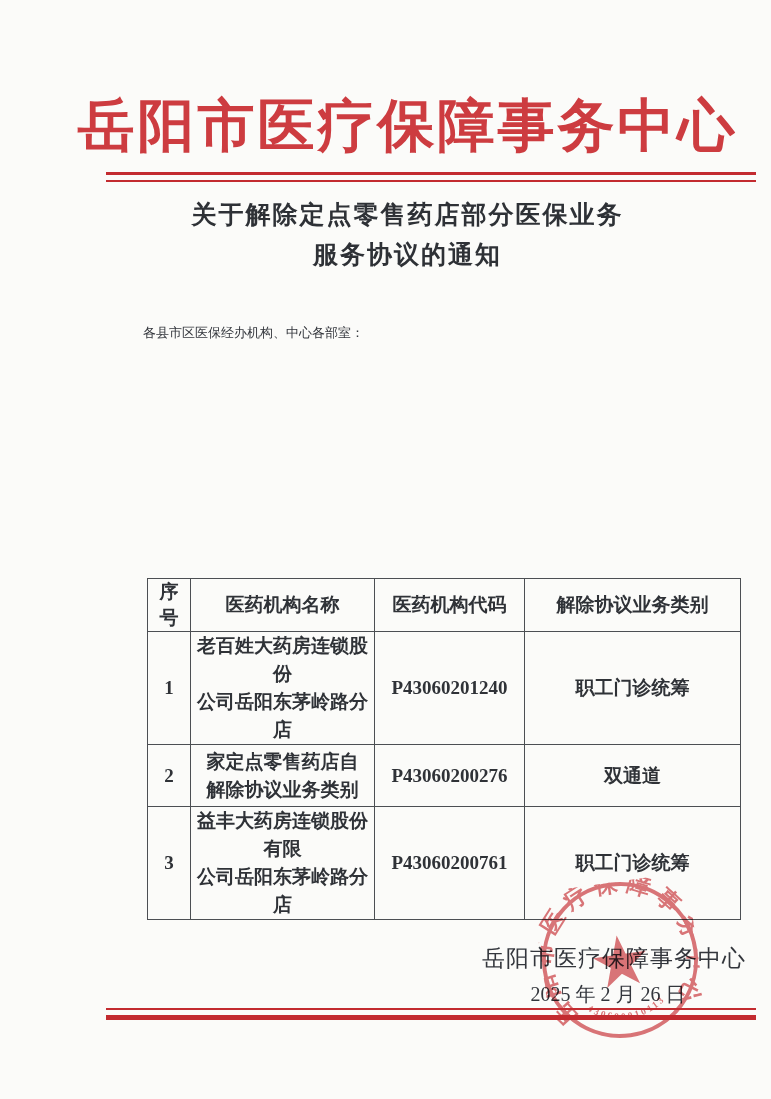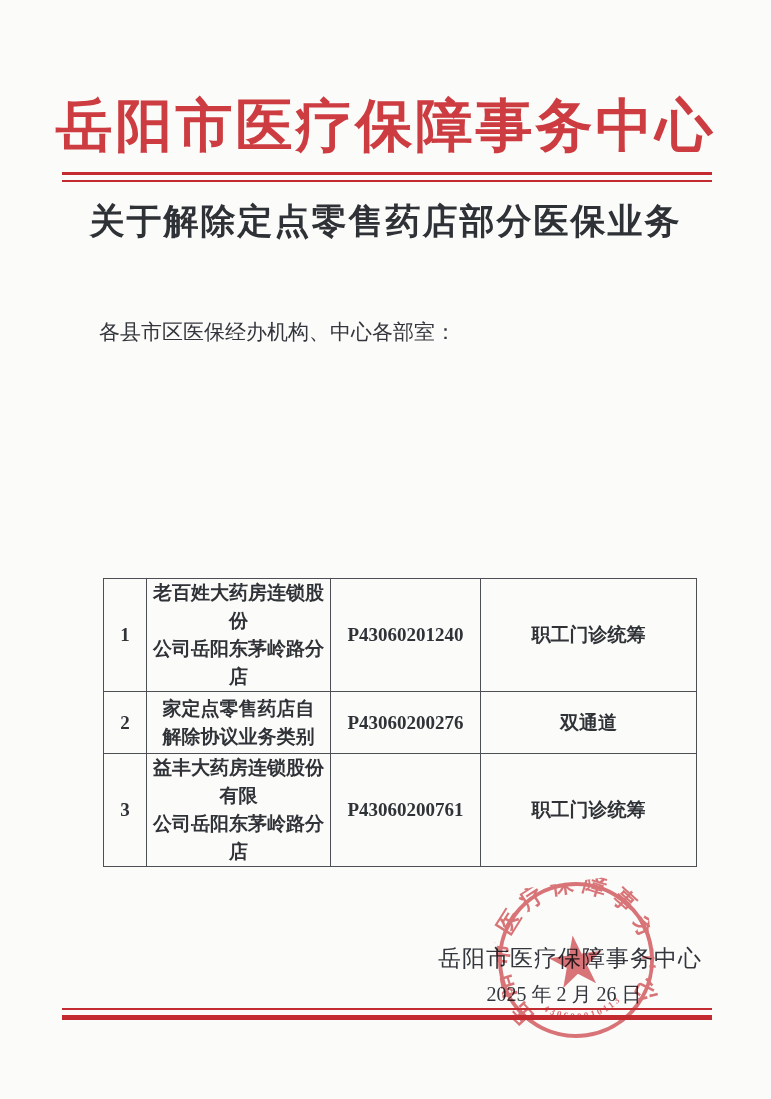--- a/index.html
+++ b/index.html
@@ -2,47 +2,47 @@
 <html><head>
 <meta charset="utf-8">
 <style>
   html,body{margin:0;padding:0;}
   body{
     width:771px;height:1099px;position:relative;overflow:hidden;
     background:#fbfbf9;
     font-family:"Liberation Serif","DejaVu Serif",serif;
     color:#35383d;
   }
-  .page{position:absolute;inset:0;}
+  .page{position:absolute;inset:0;margin-left:44px;}
 
   
   .letterhead{
     position:absolute;top:88px;left:0;width:100%;
     text-align:center;font-size:57px;font-weight:bold;
     letter-spacing:3px;color:#cd3c40;white-space:nowrap;
   }
   .rule{position:absolute;left:62px;width:650px;background:#c32b30;}
   .rule-top-a{top:172px;height:3px;}
   .rule-top-b{top:180px;height:2px;}
   .rule-bottom-a{top:1008px;height:2px;}
   .rule-bottom-b{top:1015px;height:5px;}
 
   
   .doc-title{
     position:absolute;left:0;width:100%;text-align:center;
-    font-weight:bold;font-size:35px;color:#2e3136;letter-spacing:2px;
+    font-weight:bold;font-size:25px;color:#2e3136;letter-spacing:2px;
     white-space:nowrap;
   }
   .doc-title.l1{top:198px;}
   .doc-title.l2{top:238px;}
 
   
   .body-block{
     position:absolute;left:99px;width:585px;
-    font-size:21px;line-height:37.5px;text-align:justify;
+    font-size:13px;line-height:37.5px;text-align:justify;
     color:#33363c;
   }
   .salutation{top:314px;}
   .para1{top:352px;text-indent:2em;}
   .closing{top:799px;text-indent:2em;}
 
   
   .doc-table{
     position:absolute;left:103px;top:578px;
     border-collapse:collapse;table-layout:fixed;
@@ -84,31 +84,38 @@
 </head>
 <body>
 
 <div class="page">
 
   <div class="letterhead">岳阳市医疗保障事务中心</div>
   <div class="rule rule-top-a"></div>
   <div class="rule rule-top-b"></div>
 
   <div class="doc-title l1">关于解除定点零售药店部分医保业务</div>
+  <div class="doc-title l2">服务协议的通知</div>
 
   <div class="body-block salutation">各县市区医保经办机构、中心各部室：</div>
 
   <table class="doc-table">
     <colgroup>
       <col style="width:43px">
         <col style="width:184px">
         <col style="width:150px">
         <col style="width:216px">
     </colgroup>
     <tbody>
+        <tr>
+      <th>序号</th>
+      <th>医药机构名称</th>
+      <th>医药机构代码</th>
+      <th>解除协议业务类别</th>
+    </tr>
     <tr class="row-h1">
       <td>1</td>
       <td class="name-cell">
         <div>老百姓大药房连锁股份</div>
         <div>公司岳阳东茅岭路分店</div>
       </td>
       <td>P43060201240</td>
       <td>职工门诊统筹</td>
     </tr>
     <tr class="row-h2">

